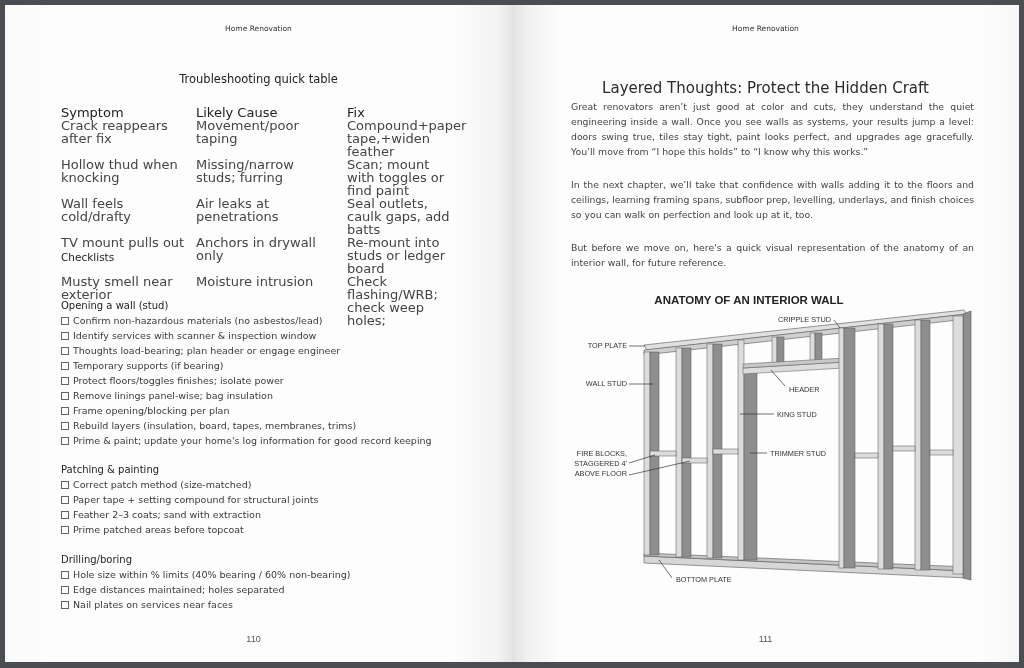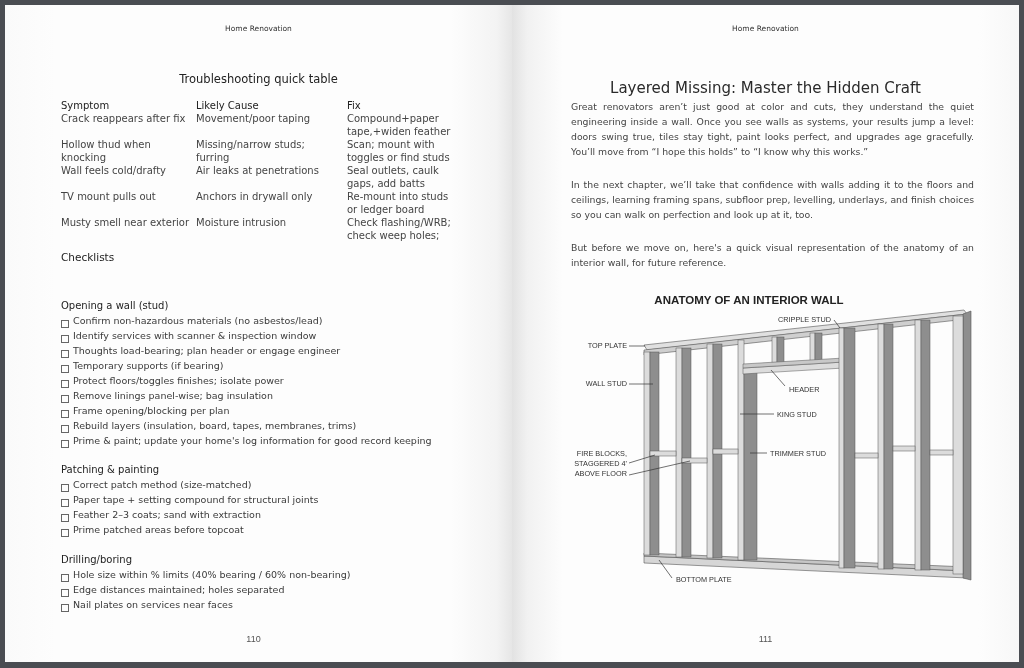--- a/index.html
+++ b/index.html
@@ -53,24 +53,24 @@
   .table-title {
     position: absolute;
     top: 67px;
     left: 0; right: 0;
     text-align: center;
     font-size: 11.5px;
     color: #222;
   }
   .trouble-table {
     position: absolute;
-    top: 94px;
+    top: 101px;
     left: 56px;
     width: 410px;
-    font-size: 10px;
+    font-size: 13px;
     color: #444;
     line-height: 13px;
   }
   .trow { display: flex; margin-bottom: 0px; }
   .trow.head { color: #222; font-weight: normal; }
   .c1 { width: 135px; }
   .c2 { width: 135px; }
   .c3 { width: 130px; }
   .trow .c3 { padding-left: 16px; }
   .trow.data { min-height: 26px; }
@@ -89,21 +89,21 @@
     font-size: 9.5px;
     color: #3a3a3a;
     line-height: 15px;
   }
   .checklist-block .sub {
     font-size: 10px;
     color: #222;
     margin-bottom: 0px;
     margin-top: 27px;
   }
-  .check-item { display: flex; align-items: flex-end; white-space: nowrap; }
+  .check-item { display: flex; align-items: center; white-space: nowrap; }
   .box {
     display: inline-block;
     width: 8px; height: 8px;
     border: 1px solid #666;
     margin-right: 4px;
     flex: 0 0 auto;
     cursor: pointer;
   }
 
   
@@ -161,21 +161,21 @@
         <div class="c3">Fix</div>
       </div>
       <div class="trow data">
         <div class="c1">Crack reappears after fix</div>
         <div class="c2">Movement/poor taping</div>
         <div class="c3">Compound+paper tape,+widen feather</div>
       </div>
       <div class="trow data">
         <div class="c1">Hollow thud when knocking</div>
         <div class="c2">Missing/narrow studs; furring</div>
-        <div class="c3">Scan; mount with toggles or find studs</div>
+        <div class="c3">Scan; mount with toggles or find paint</div>
       </div>
       <div class="trow data">
         <div class="c1">Wall feels cold/drafty</div>
         <div class="c2">Air leaks at penetrations</div>
         <div class="c3">Seal outlets, caulk gaps, add batts</div>
       </div>
       <div class="trow data">
         <div class="c1">TV mount pulls out</div>
         <div class="c2">Anchors in drywall only</div>
         <div class="c3">Re-mount into studs or ledger board</div>
@@ -264,21 +264,21 @@
           <span>Nail plates on services near faces</span>
         </div>
     </div>
 
     <div class="page-number">110</div>
   </div>
 
   <div class="page right">
     <div class="running-head">Home Renovation</div>
 
-    <div class="chapter-title">Layered Missing: Master the Hidden Craft</div>
+    <div class="chapter-title">Layered Thoughts: Protect the Hidden Craft</div>
 
     <p class="body-text" style="top:94px;">Great renovators aren’t just good at color and cuts, they understand the quiet engineering inside a wall. Once you see walls as systems, your results jump a level: doors swing true, tiles stay tight, paint looks perfect, and upgrades age gracefully. You’ll move from “I hope this holds” to “I know why this works.”</p>
     <p class="body-text" style="top:172px;">In the next chapter, we’ll take that confidence with walls adding it to the floors and ceilings, learning framing spans, subfloor prep, levelling, underlays, and finish choices so you can walk on perfection and look up at it, too.</p>
     <p class="body-text" style="top:235px;">But before we move on, here's a quick visual representation of the anatomy of an interior wall, for future reference.</p>
 
     <div class="diagram">
       <svg viewBox="0 0 420 310" xmlns="http://www.w3.org/2000/svg">
         <text class="diag-title" x="182" y="16" text-anchor="middle">ANATOMY OF AN INTERIOR WALL</text>
 
         <polygon points="77,57 397,22 400,26 80,62" fill="#e0e0e0" stroke="#555" stroke-width="0.6"></polygon>

